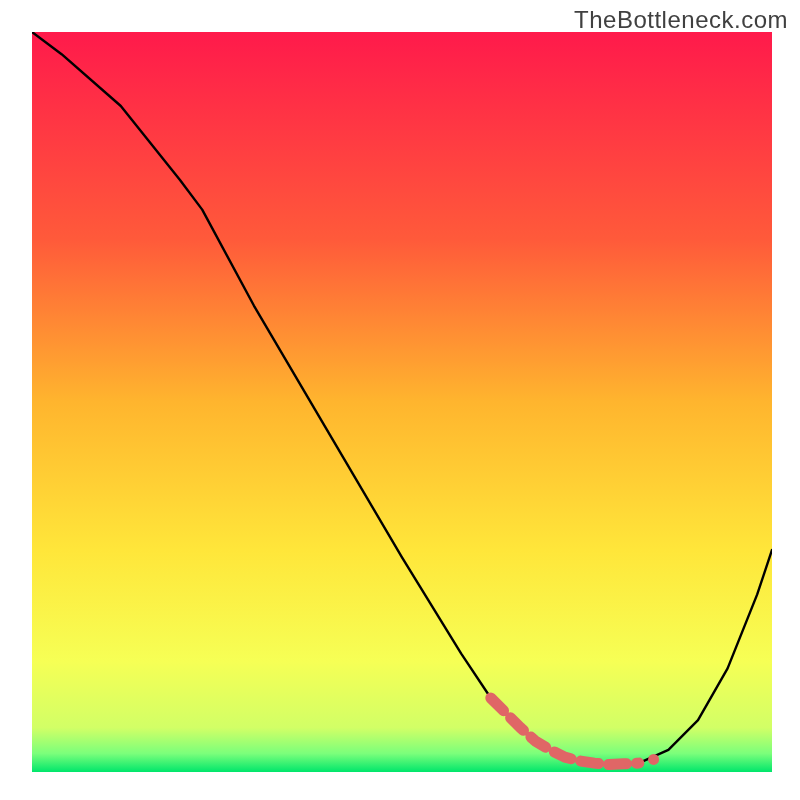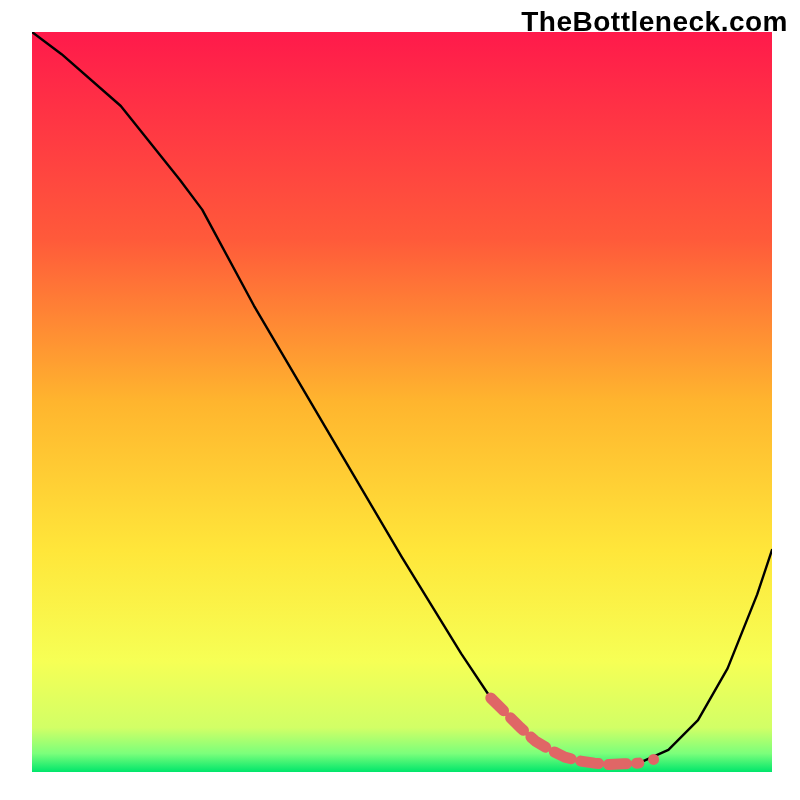--- a/index.html
+++ b/index.html
@@ -13,23 +13,23 @@
   }
   .frame {
     position: relative;
     width: 800px;
     height: 800px;
   }
   .source-label {
     position: absolute;
     top: 6px;
     right: 12px;
-    font-size: 28px;
-    font-weight: 700;
-    color: #000000;
+    font-size: 24px;
+    font-weight: 400;
+    color: #404040;
     letter-spacing: 0.5px;
     user-select: none;
   }
   .plot-area {
     position: absolute;
     left: 32px;
     top: 32px;
     width: 740px;
     height: 740px;
   }

